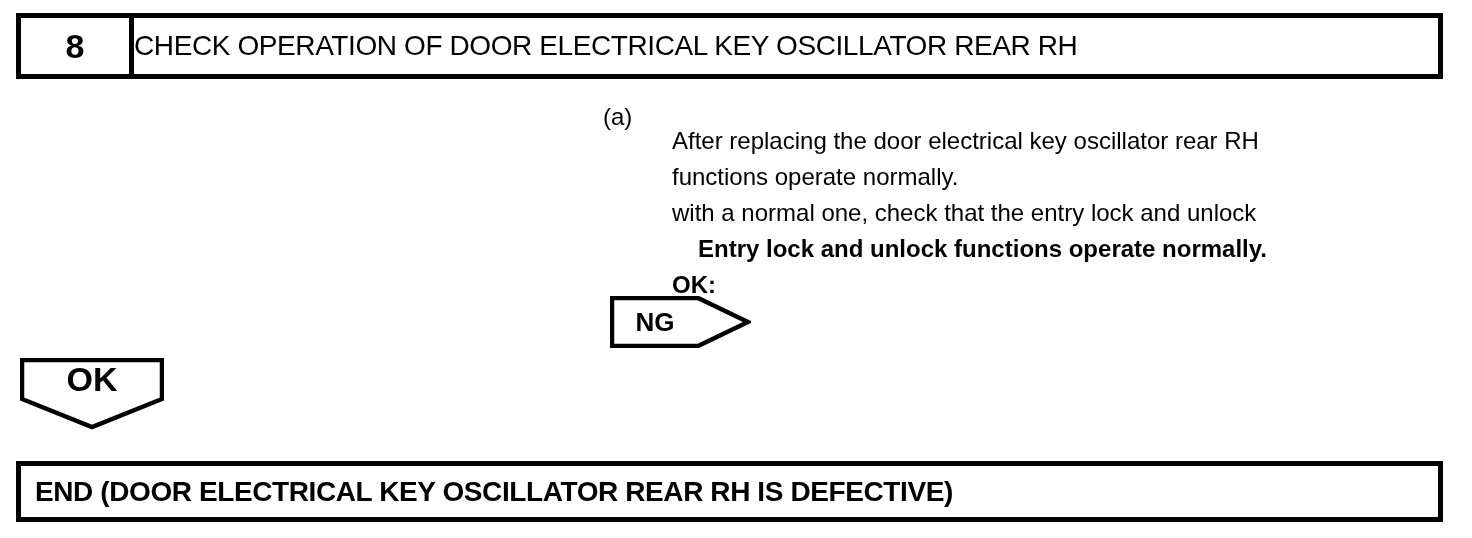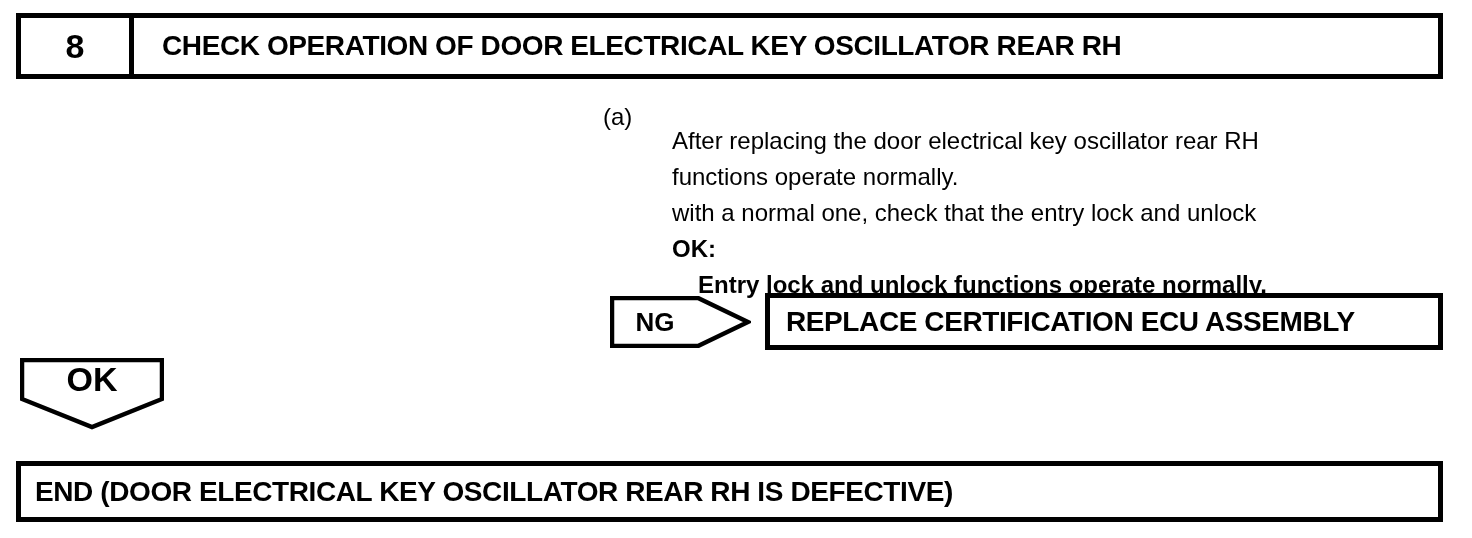--- a/index.html
+++ b/index.html
@@ -24,23 +24,22 @@
   .step-header { left: 16px; top: 13px; width: 1427px; height: 66px; display: flex; }
   .step-number-cell {
     width: 108px; height: 100%;
     border-right: 5px solid #000000;
     display: flex; align-items: center; justify-content: center;
     font-weight: bold; font-size: 34px;
   }
   .step-title-cell {
     flex: 1; height: 100%;
     display: flex; align-items: center;
-    font-weight: bold; font-size: 28px; letter-spacing: -0.4px;
+    font-weight: normal; font-size: 28px; letter-spacing: -0.4px;
     white-space: nowrap;
-    margin-left: 28px;
   }
 
   
   .instruction {
     left: 603px; top: 99px; width: 830px;
     font-size: 24px; line-height: 36px;
     display: flex;
   }
   .marker { width: 69px; flex: 0 0 69px; }
   .itext { flex: 1; margin-top: 24px; }
@@ -90,35 +89,32 @@
     <div class="step-number-cell">8</div>
     <div class="step-title-cell">CHECK OPERATION OF DOOR ELECTRICAL KEY OSCILLATOR REAR RH</div>
   </div>
 
   <div class="abs instruction">
     <div class="marker">(a)</div>
     <div class="itext">
       <div>After replacing the door electrical key oscillator rear RH</div>
       <div>functions operate normally.</div>
       <div>with a normal one, check that the entry lock and unlock</div>
+      <div class="b indent">Entry lock and unlock functions operate normally.</div>
       <div class="b">OK:</div>
-      <div class="b indent">Entry lock and unlock functions operate normally.</div>
     </div>
   </div>
 
   <div class="abs ng-connector">
     <svg width="141" height="52" viewBox="0 0 141 52">
       <polygon points="2,2 88,2 138,26 88,50 2,50" fill="#ffffff" stroke="#000000" stroke-width="4.5" stroke-linejoin="miter"></polygon>
     </svg>
     <div class="ng-label">NG</div>
   </div>
 
-  <div class="box action-box">
-    <span>REPLACE CERTIFICATION ECU ASSEMBLY</span>
-  </div>
 
   <div class="abs ok-connector">
     <svg width="144" height="72" viewBox="0 0 144 72">
       <polygon points="2,2 142,2 142,41 72,69 2,41" fill="#ffffff" stroke="#000000" stroke-width="4.5" stroke-linejoin="miter"></polygon>
     </svg>
     <div class="ok-label">OK</div>
   </div>
 
   <div class="box end-box">
     <span>END (DOOR ELECTRICAL KEY OSCILLATOR REAR RH IS DEFECTIVE)</span>

